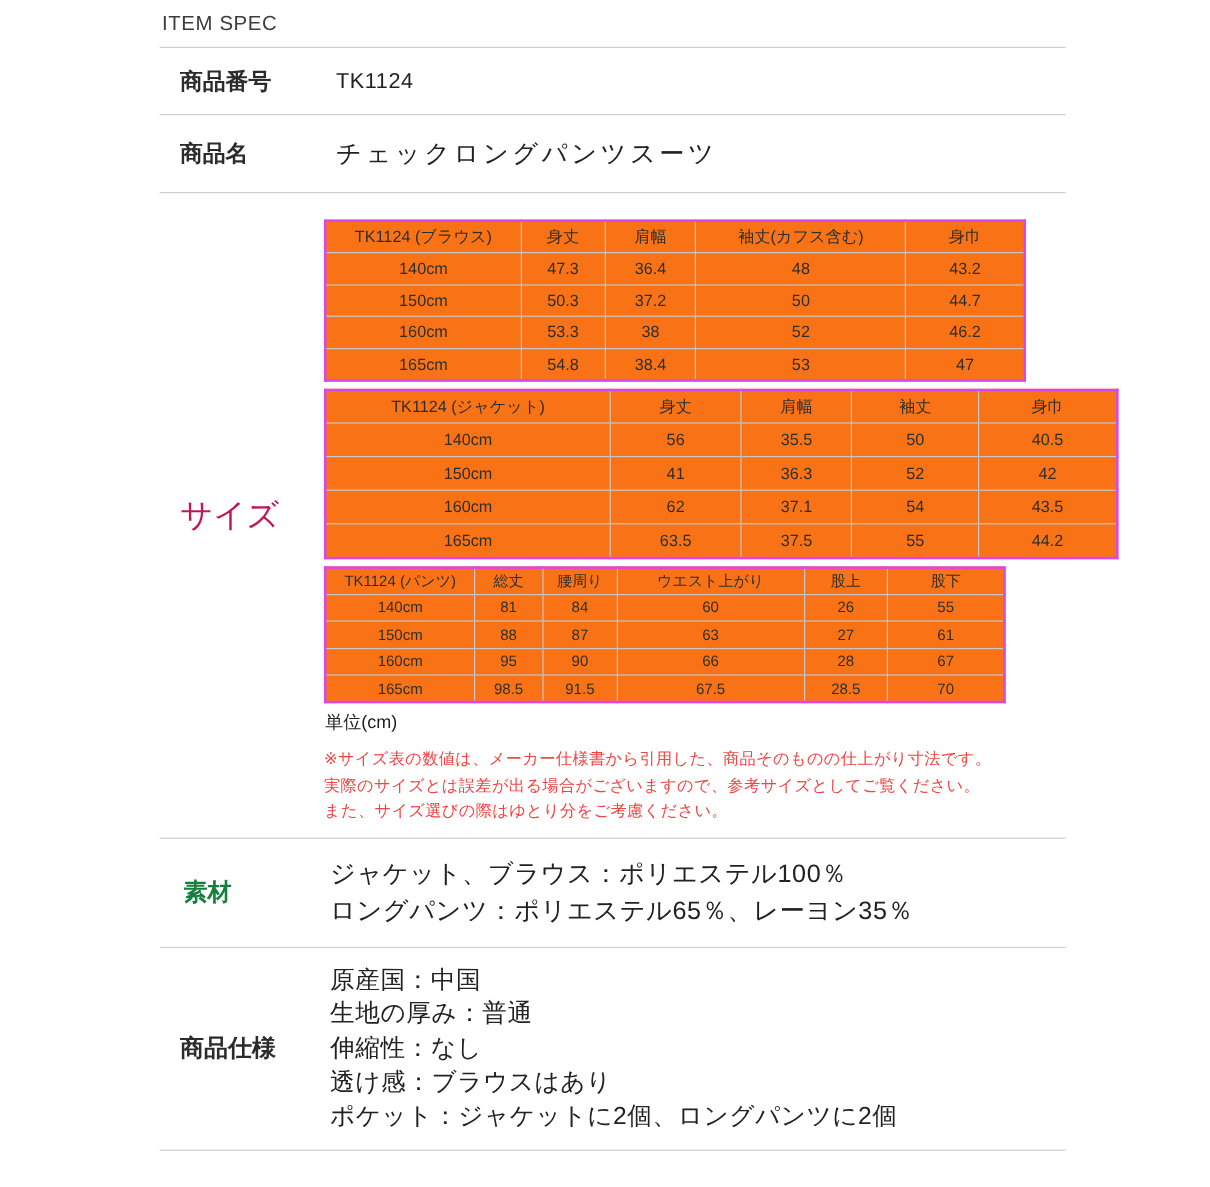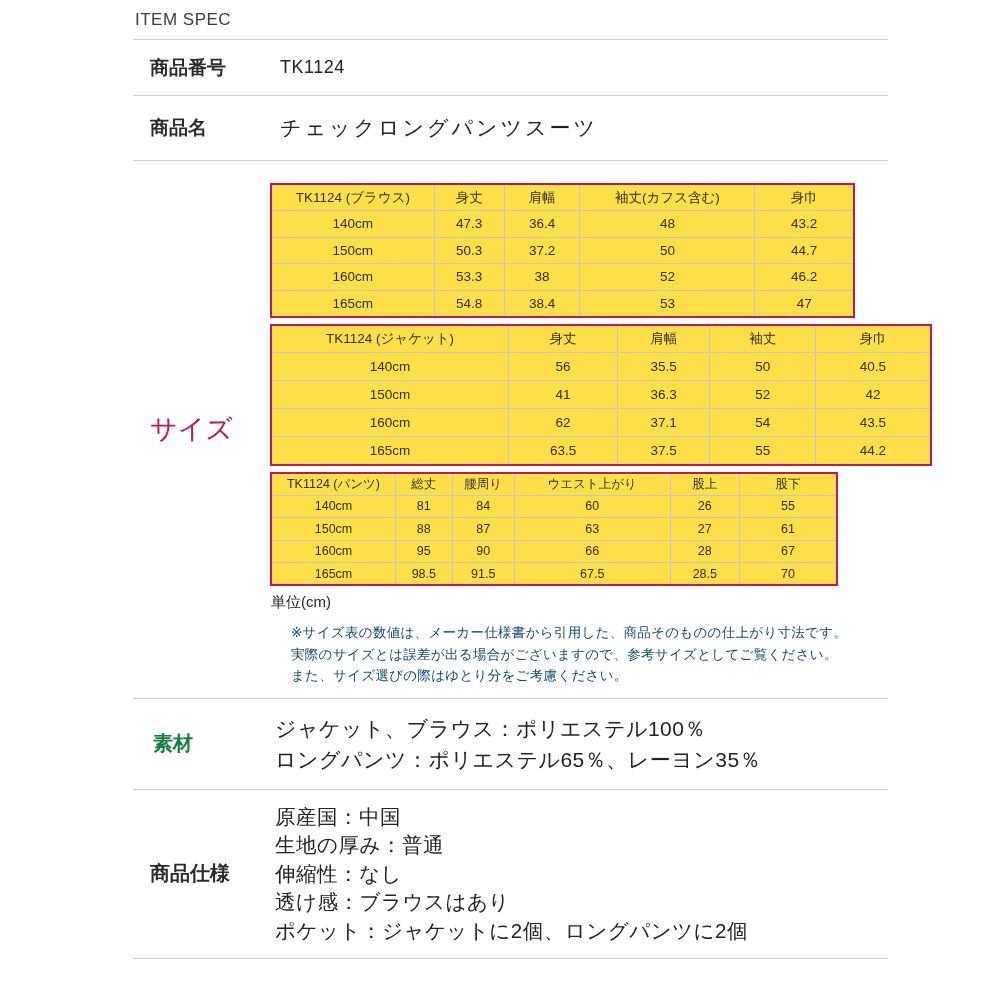--- a/index.html
+++ b/index.html
@@ -54,23 +54,23 @@
     padding-left: 17px;
     font-size: 27px;
     font-weight: 400;
     color: #be185d;
   }
   .size-content { flex: 1; padding: 22px 0 11px 0; }
 
   table.size-table {
     border-collapse: collapse;
     table-layout: fixed;
-    border: 2px solid #be185d;
+    border: 2px solid #d946ef;
     margin-bottom: 6px;
-    background: #fde047;
+    background: #f97316;
   }
   table.size-table th, table.size-table td {
     border: 1px solid #c6c6c6;
     text-align: center;
     vertical-align: middle;
     font-weight: normal;
     color: #2e2e2e;
     padding: 0;
     overflow: hidden;
     white-space: nowrap;
@@ -83,23 +83,22 @@
   .t2 th, .t2 td { height: 22.5px; font-size: 12.5px; }
 
   .unit-label {
     font-size: 15px;
     color: #222;
     margin: 7px 0 10px 1px;
   }
   .size-notes {
     font-size: 13.5px;
     line-height: 21.5px;
-    color: #0c4a6e;
+    color: #ef4444;
     letter-spacing: 0.3px;
-    margin-left: 21px;
   }
 
   
   .material-row { display: flex; align-items: center; min-height: 90px; }
   .material-row .lbl {
     width: 137px;
     flex: 0 0 137px;
     padding-left: 20px;
     font-size: 20px;
     font-weight: 600;

